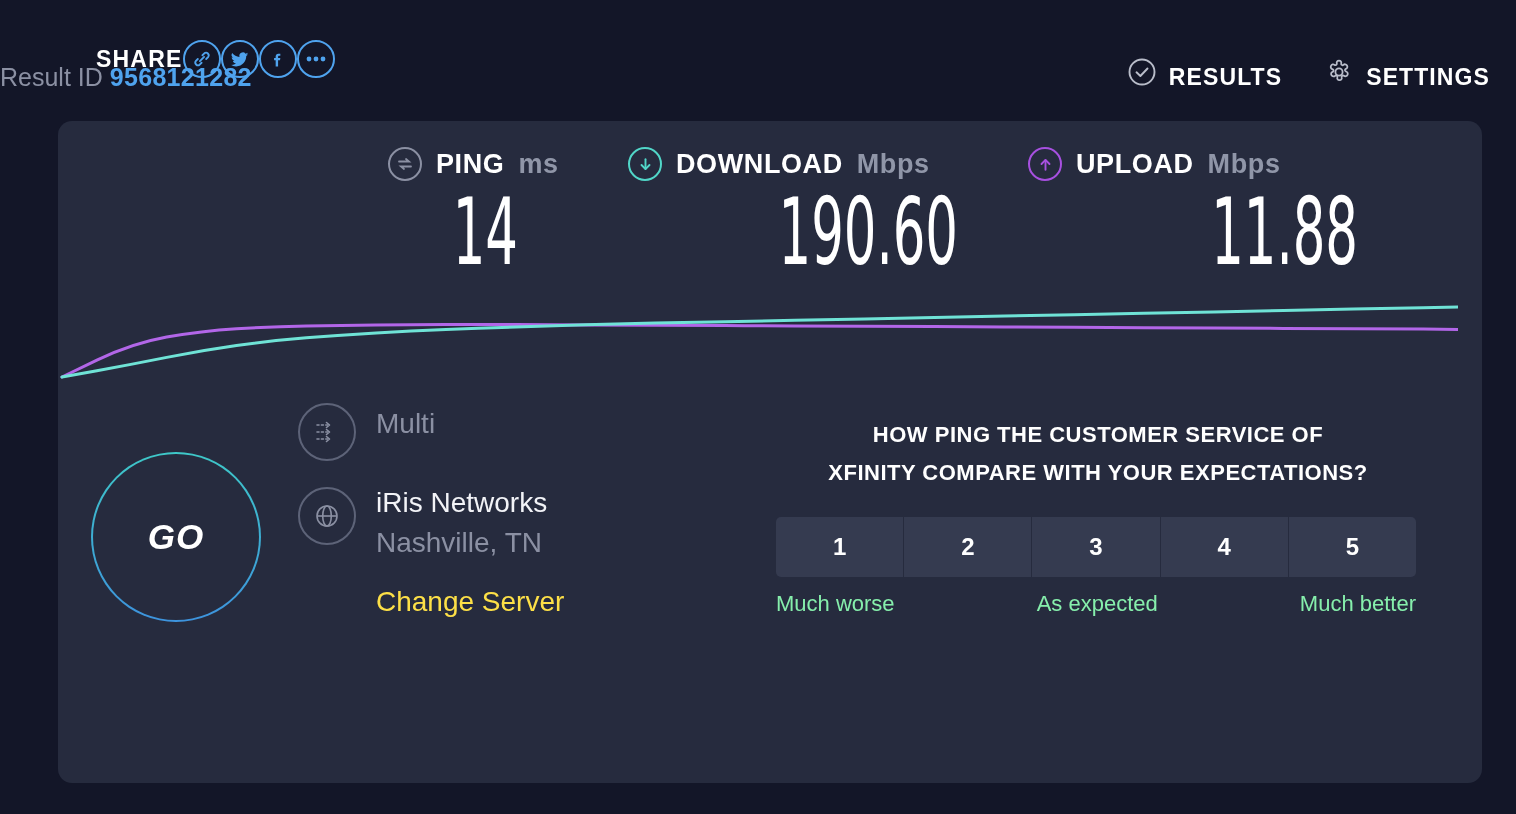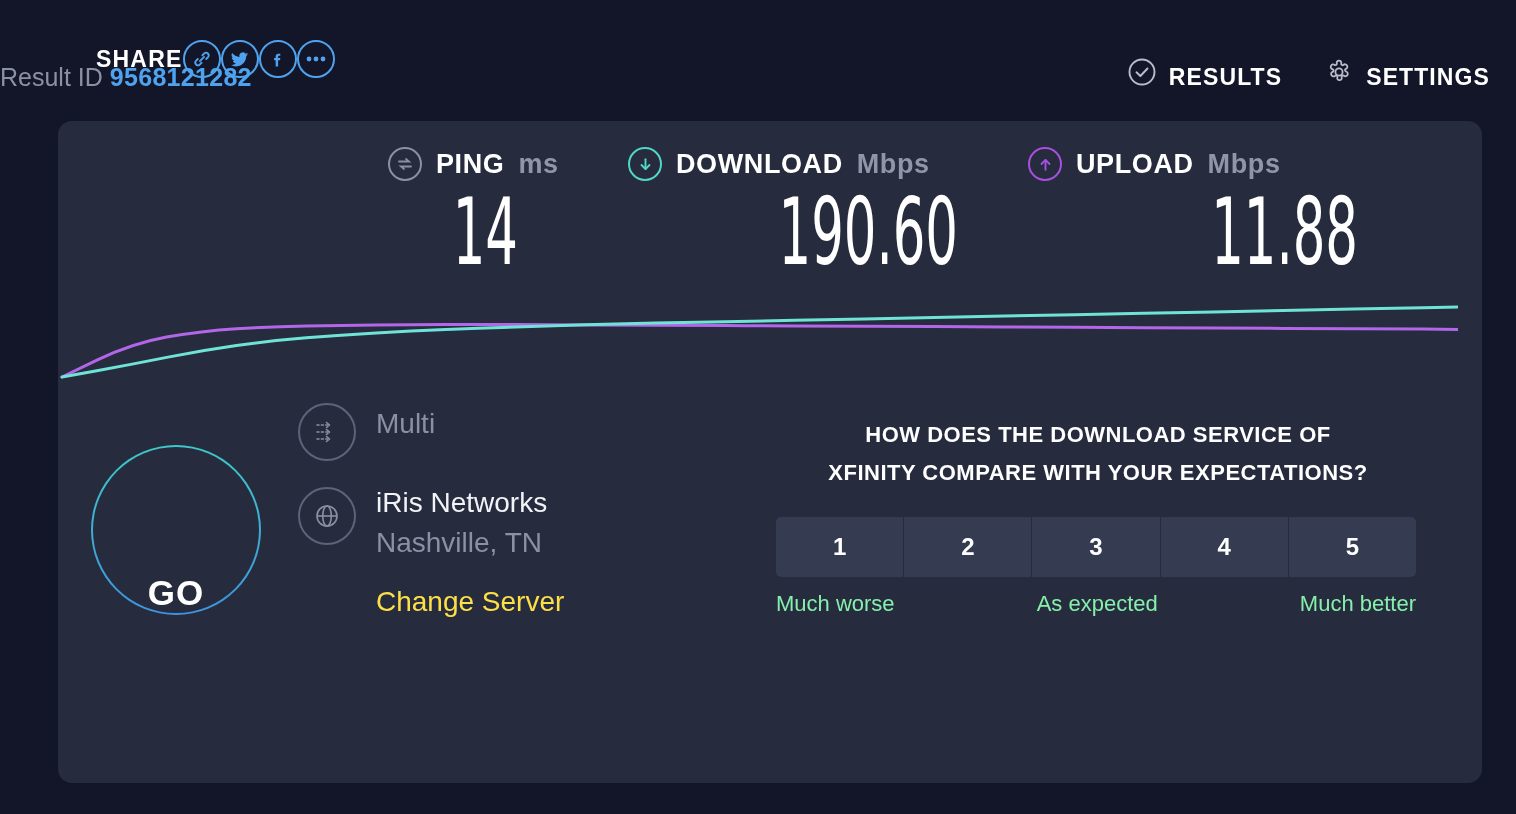--- a/index.html
+++ b/index.html
@@ -152,32 +152,33 @@
   
   #graph {
     position: absolute;
     left: 0; top: 160px;
     width: 1400px; height: 110px;
   }
 
   
   #go-button {
     position: absolute;
-    left: 33px; top: 324px;
+    left: 33px; top: 331px;
     width: 170px; height: 170px;
     border-radius: 50%;
     background:
       linear-gradient(#262b3e, #262b3e) padding-box,
       linear-gradient(180deg, #3ec8c8 0%, #3d93dd 100%) border-box;
     border: 2px solid transparent;
     display: flex;
-    align-items: flex-end;
+    align-items: center;
     justify-content: center;
     cursor: pointer;
     box-sizing: border-box;
+    font-style: italic;
   }
   #go-label {
     color: #ffffff;
     font-size: 35px;
     font-weight: bold;
     letter-spacing: 1px;
   }
 
   #info-list {
     position: absolute;
@@ -428,21 +429,21 @@
           <div class="info-primary">iRis Networks</div>
           <div class="info-secondary">Nashville, TN</div>
           <div class="info-link">Change Server</div>
         </span>
       </div>
 
     </div>
 
     <div id="survey">
       <div id="survey-question">
-        <div>HOW DOES THE DOWNLOAD SERVICE OF</div>
+        <div>HOW PING THE CUSTOMER SERVICE OF</div>
         <div>XFINITY COMPARE WITH YOUR EXPECTATIONS?</div>
       </div>
 
       <div id="rating-row">
         <div class="rating-btn">1</div>
         <div class="rating-btn">2</div>
         <div class="rating-btn">3</div>
         <div class="rating-btn">4</div>
         <div class="rating-btn">5</div>
       </div>

